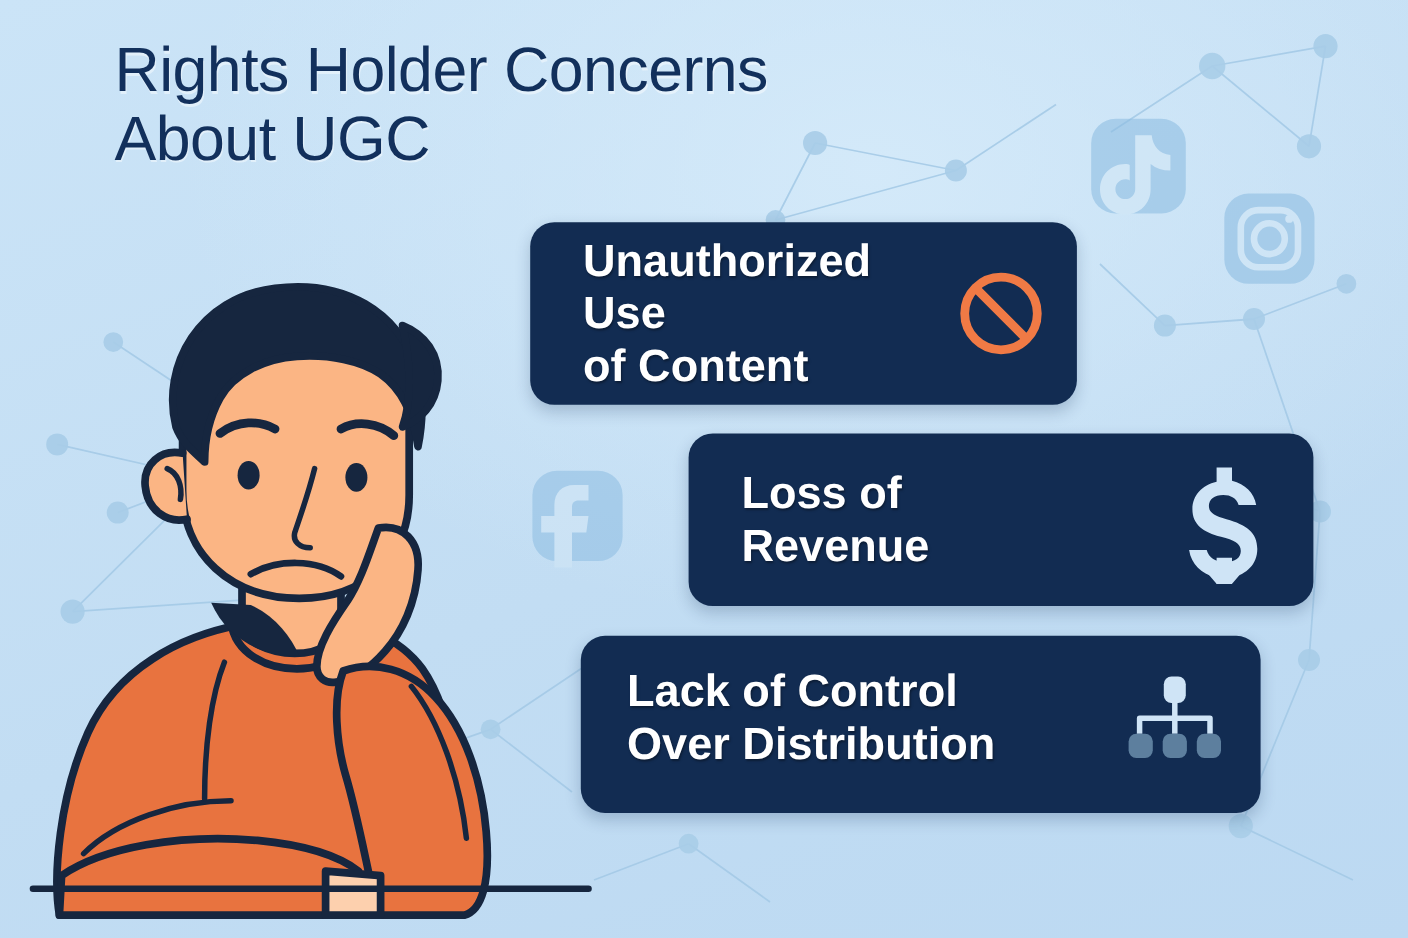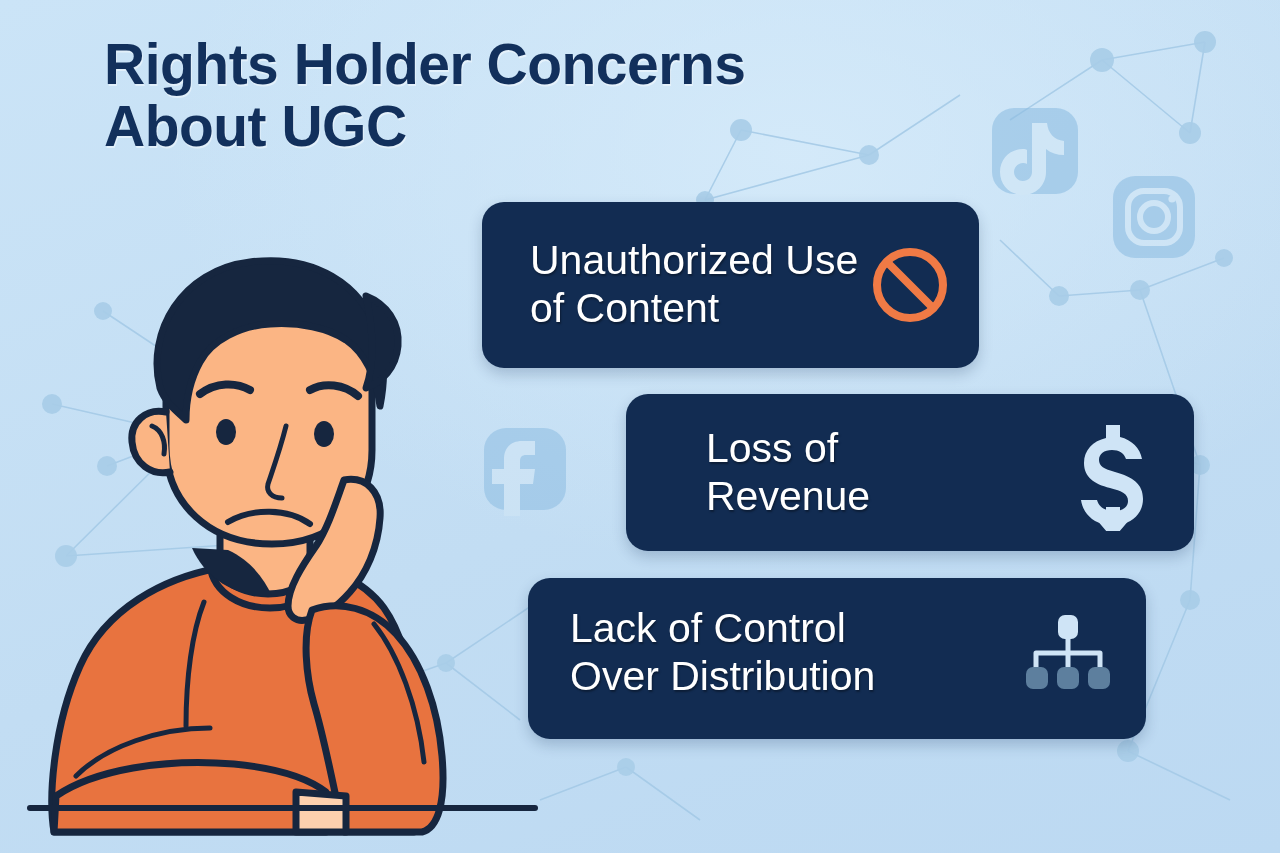--- a/index.html
+++ b/index.html
@@ -23,49 +23,49 @@
   }
   #bg-net, #bg-social { position:absolute; inset:0; }
 
   
   #title {
     position:absolute;
     left:104px; top:34px;
     width:820px;
     color:#12305c;
     font-size:57px;
-    font-weight:bold;
+    font-weight:normal;
     line-height:1.08;
     letter-spacing:-0.5px;
     text-shadow:1px 2px 0 rgba(255,255,255,0.45);
     white-space:pre-line;
   }
 
   
   .card {
     position:absolute;
     background:#122c52;
     border-radius:22px;
     box-shadow:0 6px 14px rgba(20,45,85,0.22);
     display:flex;
     align-items:center;
     justify-content:space-between;
   }
   .card-label {
     color:#ffffff;
-    font-weight:normal;
+    font-weight:bold;
     line-height:1.16;
     white-space:pre-line;
     text-shadow:1px 2px 2px rgba(0,0,0,0.35);
   }
   .card-icon { flex:0 0 auto; display:flex; align-items:center; justify-content:center; }
 
   #card-1 { left:482px; top:202px;  width:497px; height:166px; padding:0 26px 0 48px; }
   #card-1 .card-label { font-size:41px; }
-  #card-2 { left:626px; top:394px;  width:568px; height:157px; padding:0 34px 0 80px; }
+  #card-2 { left:626px; top:394px;  width:568px; height:157px; padding:0 34px 0 48px; }
   #card-2 .card-label { font-size:41px; }
   #card-3 { left:528px; top:578px;  width:618px; height:161px; padding:0 34px 11px 42px; }
   #card-3 .card-label { font-size:41px; }
 
   
   #person { position:absolute; left:14px; top:236px; width:520px; height:617px; }
   #table-line { position:absolute; left:0; top:0; width:1280px; height:853px; }
 </style>
 </head>
 <body>

